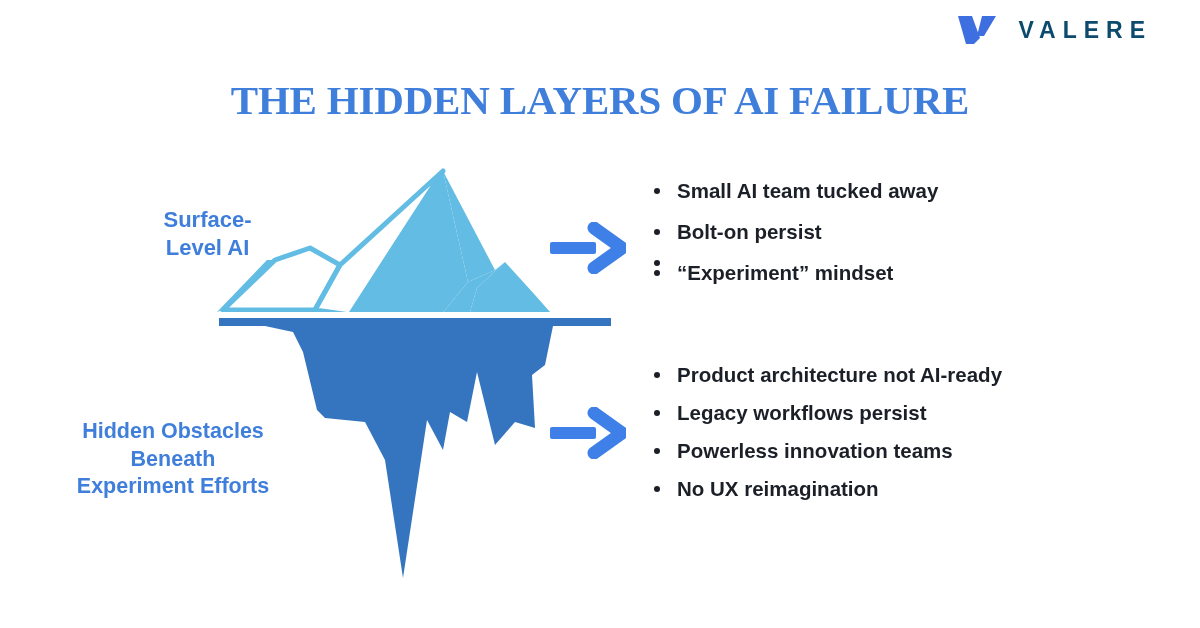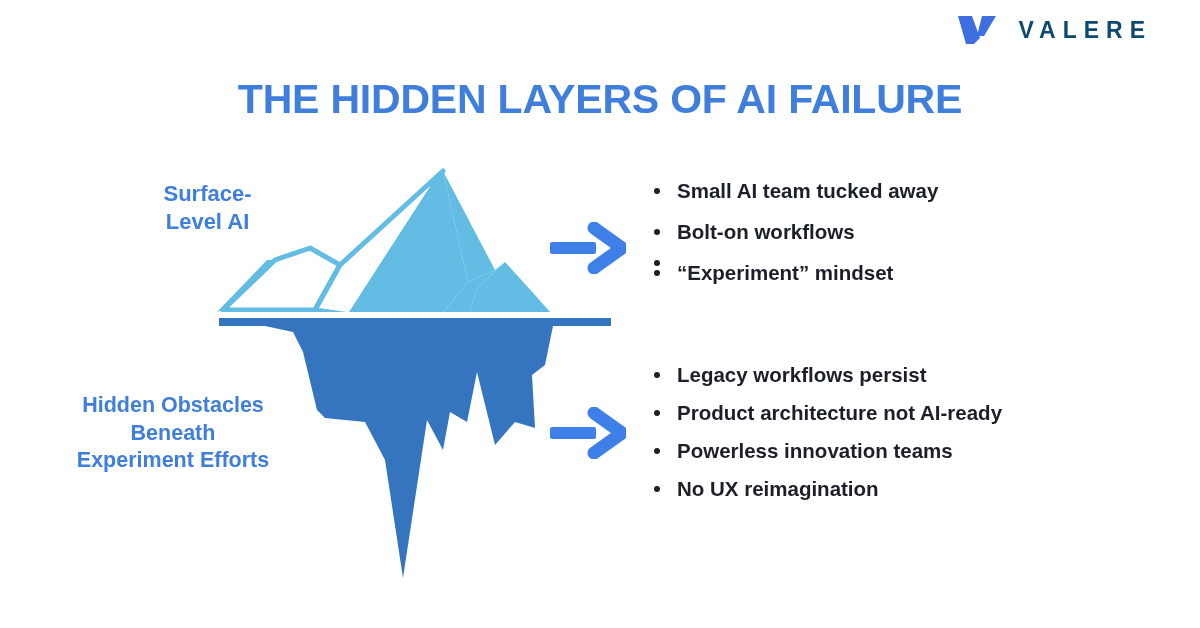--- a/index.html
+++ b/index.html
@@ -42,21 +42,21 @@
   #page-title {
     position: absolute;
     top: 76px;
     left: 0;
     width: 1200px;
     text-align: center;
     font-size: 41px;
     font-weight: 700;
     letter-spacing: -0.2px;
     color: #3f7fdb;
-    font-family: Liberation Sans, sans-serif;
+    font-family: Liberation Serif, serif;
     white-space: nowrap;
   }
 
   
   #iceberg-figure {
     position: absolute;
     left: 205px;
     top: 160px;
     width: 420px;
     height: 428px;
@@ -65,20 +65,21 @@
     display: block;
   }
 
   
   .side-label {
     position: absolute;
     color: #3f7fdb;
     font-weight: 700;
     text-align: center;
     line-height: 1.28;
+    margin-top: 26px;
   }
   #label-surface {
     left: 120px;
     top: 180px;
     width: 175px;
     font-size: 22px;
   }
   #label-hidden {
     left: 38px;
     top: 392px;
@@ -189,23 +190,23 @@
   <path d="M46,6 L74,26 L46,46" fill="none" stroke="#3e7fe8" stroke-width="13" stroke-linecap="round" stroke-linejoin="round"></path>
 </svg>
 
 <svg class="arrow" id="arrow-bottom" viewBox="0 0 78 52">
   <rect x="2" y="20" width="46" height="12" rx="2" fill="#3e7fe8"></rect>
   <path d="M46,6 L74,26 L46,46" fill="none" stroke="#3e7fe8" stroke-width="13" stroke-linecap="round" stroke-linejoin="round"></path>
 </svg>
 
 <ul class="bullet-list" id="list-surface">
   <li><span class="dot"></span><span>Small AI team tucked away</span></li>
-  <li><span class="dot"></span><span>Bolt-on workflows</span></li>
+  <li><span class="dot"></span><span>Bolt-on persist</span></li>
   <li><span class="dot"></span></li>
   <li><span class="dot"></span><span>“Experiment” mindset</span></li>
 </ul>
 
 <ul class="bullet-list" id="list-hidden">
+  <li><span class="dot"></span><span>Product architecture not AI-ready</span></li>
   <li><span class="dot"></span><span>Legacy workflows persist</span></li>
-  <li><span class="dot"></span><span>Product architecture not AI-ready</span></li>
   <li><span class="dot"></span><span>Powerless innovation teams</span></li>
   <li><span class="dot"></span><span>No UX reimagination</span></li>
 </ul>
 
 </body></html>

